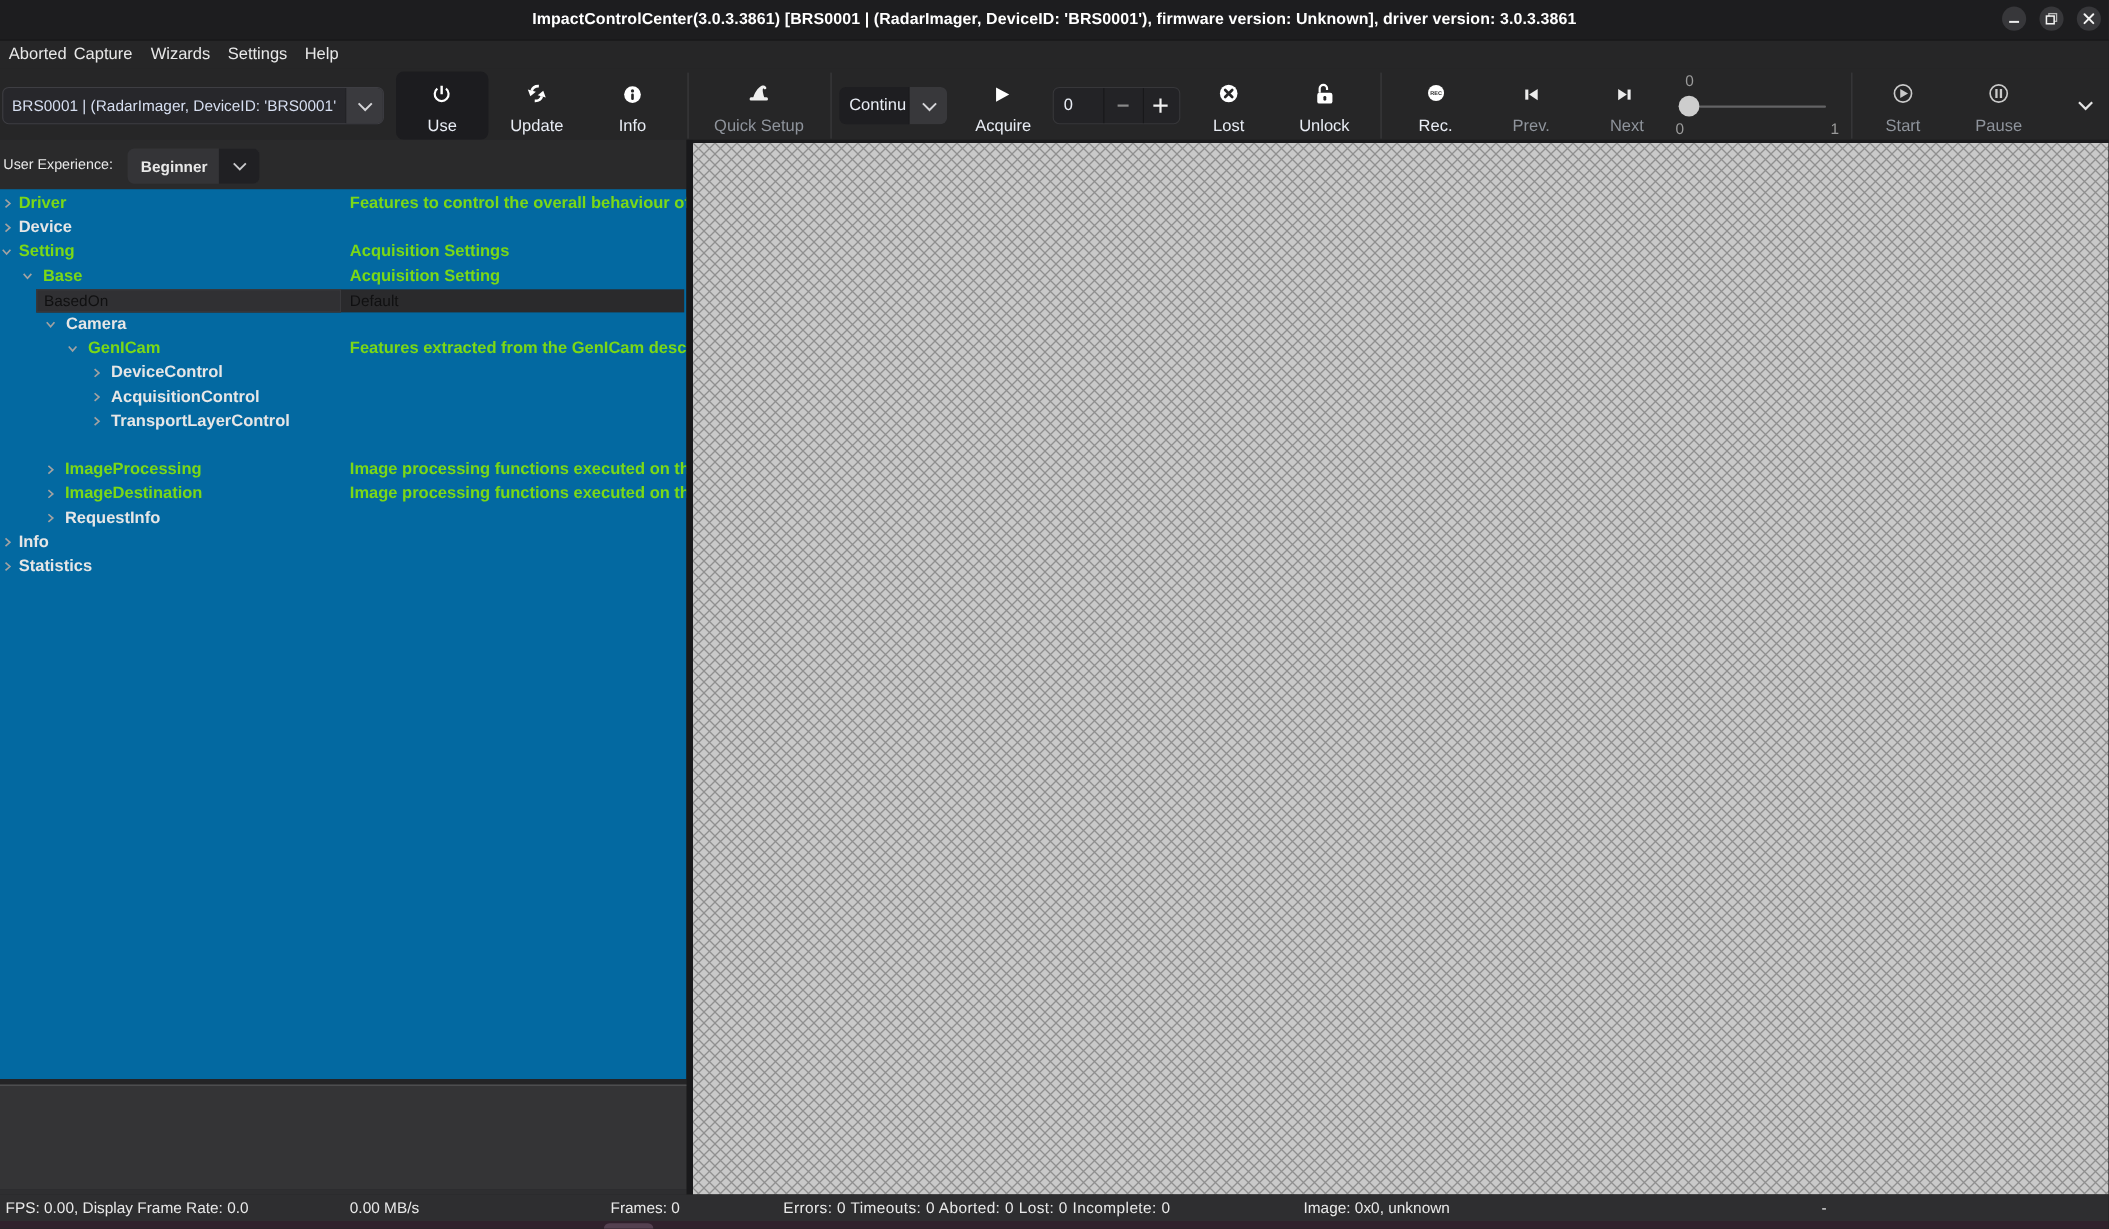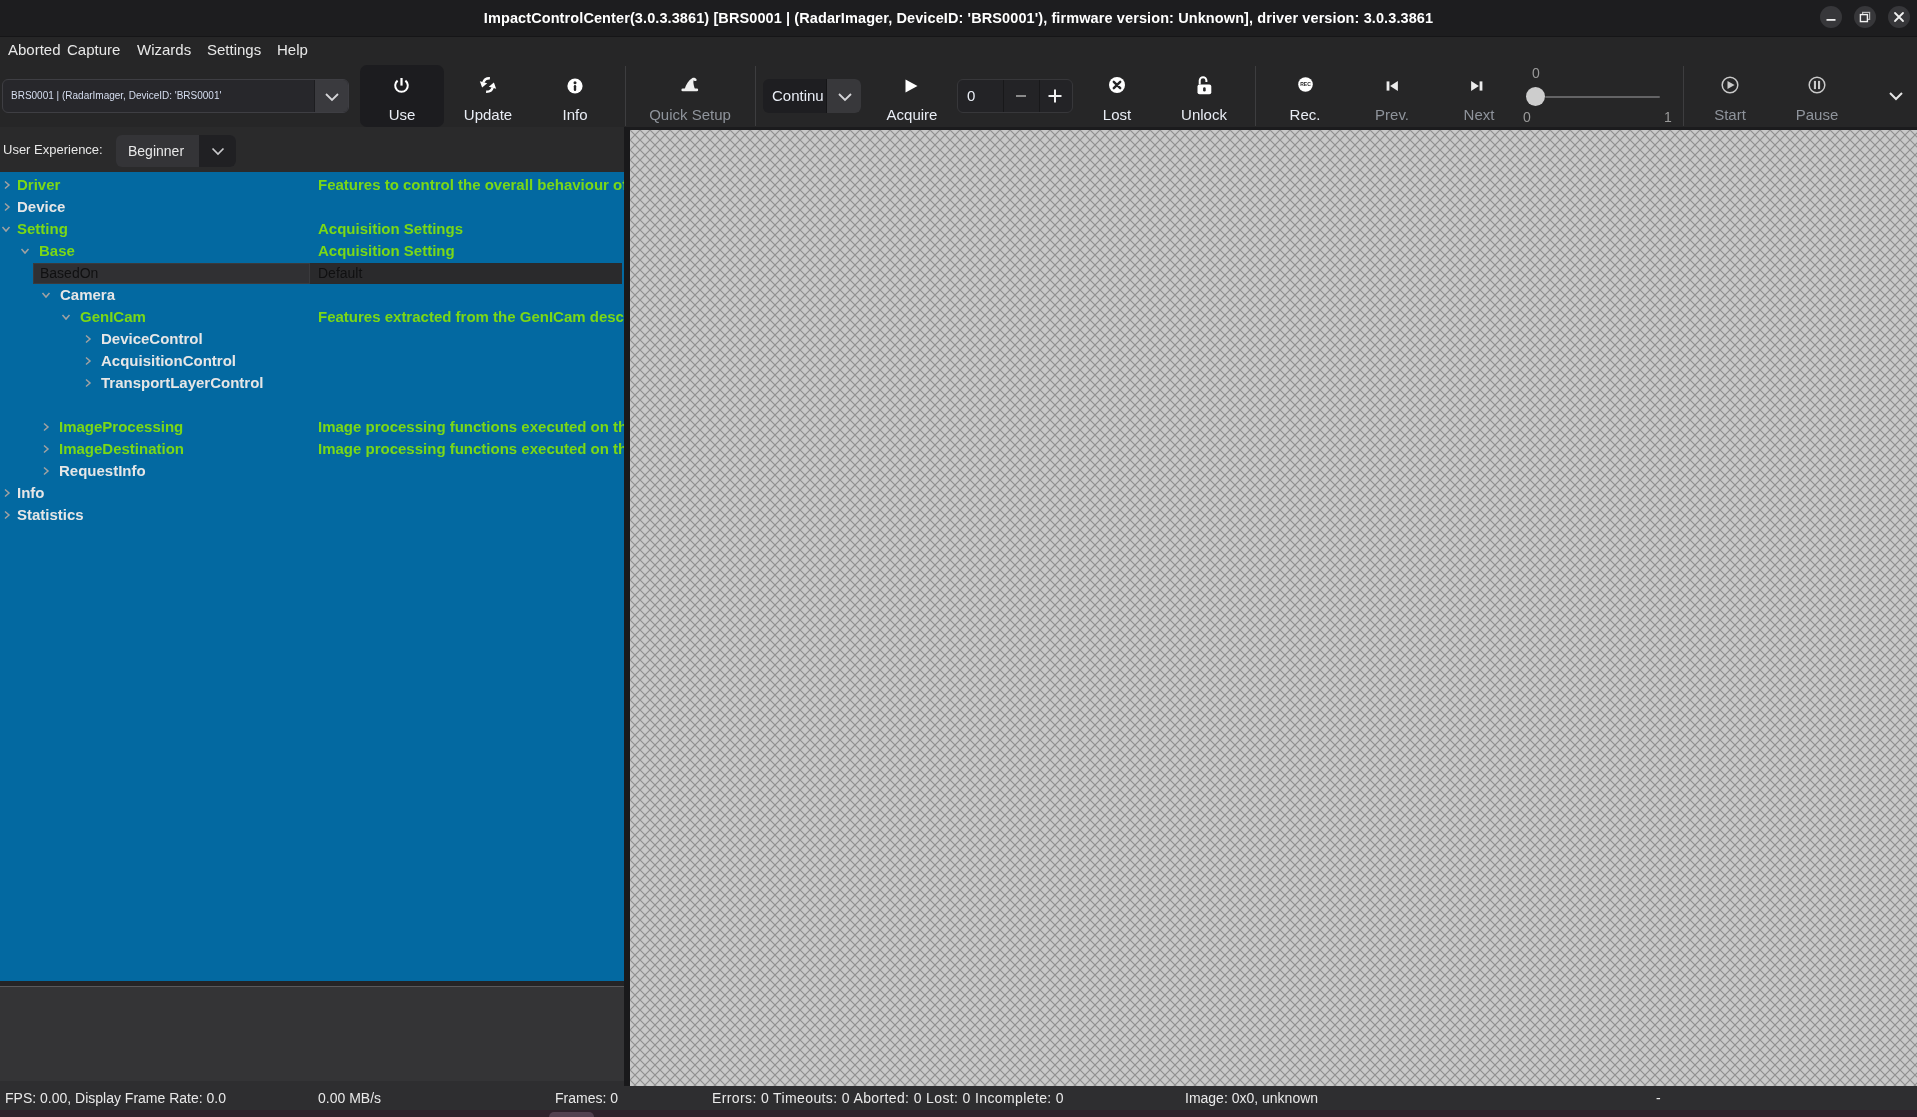--- a/index.html
+++ b/index.html
@@ -22,21 +22,21 @@
 #toolbar { left:0; top:62px; width:1917px; height:68px; background:#262627; }
 .tsep { top:66px; width:1px; height:60px; background:#3d3d3f; }
 .tlabel { top:106px; height:18px; line-height:18px; font-size:15px; text-align:center; color:#e9edf5; }
 .tlabel.dis { color:#8f949c; }
 
 
 #devcombo { left:2px; top:79px; width:347px; height:34px; background:#27272b;
   border:1px solid #3e3e43; border-radius:6px; }
 #devcombo .arrow { position:absolute; right:0; top:0; width:34px; height:32px;
   background:#3a3a3e; border-left:1px solid #1d1d20; border-radius:0 5px 5px 0; }
-#devtext { left:11px; top:79px; width:297px; height:34px; line-height:34px; font-size:10px;
+#devtext { left:11px; top:79px; width:297px; height:34px; line-height:34px; font-size:14px;
   color:#d6def0; white-space:nowrap; overflow:hidden; }
 
 
 #usebtn { left:360px; top:65px; width:84px; height:62px; background:#1c1c1f; border-radius:7px; }
 
 
 #contcombo { left:763px; top:79px; width:98px; height:34px; background:#1e1e21; border-radius:6px; }
 #contcombo .arrow { position:absolute; right:0; top:0; width:35px; height:34px;
   background:#38383b; border-left:1px solid #151517; border-radius:0 6px 6px 0; }
 #conttext { left:772px; top:79px; width:52px; height:34px; line-height:34px; font-size:15px;
@@ -55,21 +55,21 @@
 #slid-b1 { left:1653px; top:110px; width:30px; text-align:center; font-size:14px; color:#9a9a9a; height:15px; line-height:15px;}
 #slidtrack { left:1545px; top:96px; width:115px; height:2px; background:#636365; border-radius:1px; }
 #slidknob { left:1526px; top:87px; width:19px; height:19px; border-radius:50%; background:#cdcdcd; }
 
 
 #uxband { left:0; top:127px; width:624px; height:45px; background:#2a2a2b; }
 #uxlabel { left:3px; top:127px; height:45px; line-height:45px; font-size:13px; color:#e8e8e8; }
 #uxcombo { left:116px; top:135px; width:120px; height:32px; background:#343437; border-radius:6px; }
 #uxcombo .arrow { position:absolute; right:0; top:0; width:37px; height:32px;
   background:#202023; border-radius:0 6px 6px 0; }
-#uxtext { left:128px; top:135px; height:32px; line-height:32px; font-size:14px; color:#e8e8e8; }
+#uxtext { left:128px; top:135px; height:32px; line-height:32px; font-size:14px; color:#e8e8e8;font-weight:bold; }
 
 #tree { left:0; top:172px; width:624px; height:809px; background:#0369a1; overflow:hidden; }
 .trow { position:absolute; left:0; width:624px; height:22px; line-height:22px;
   font-size:15px; font-weight:bold; white-space:nowrap; }
 .tname { position:absolute; top:0; height:22px; line-height:22px; }
 .tdesc { position:absolute; left:318px; top:0; height:22px; line-height:22px; }
 .green { color:#7bd816; }
 .white { color:#e6e6e6; }
 .tchev { position:absolute; top:6px; }
 

